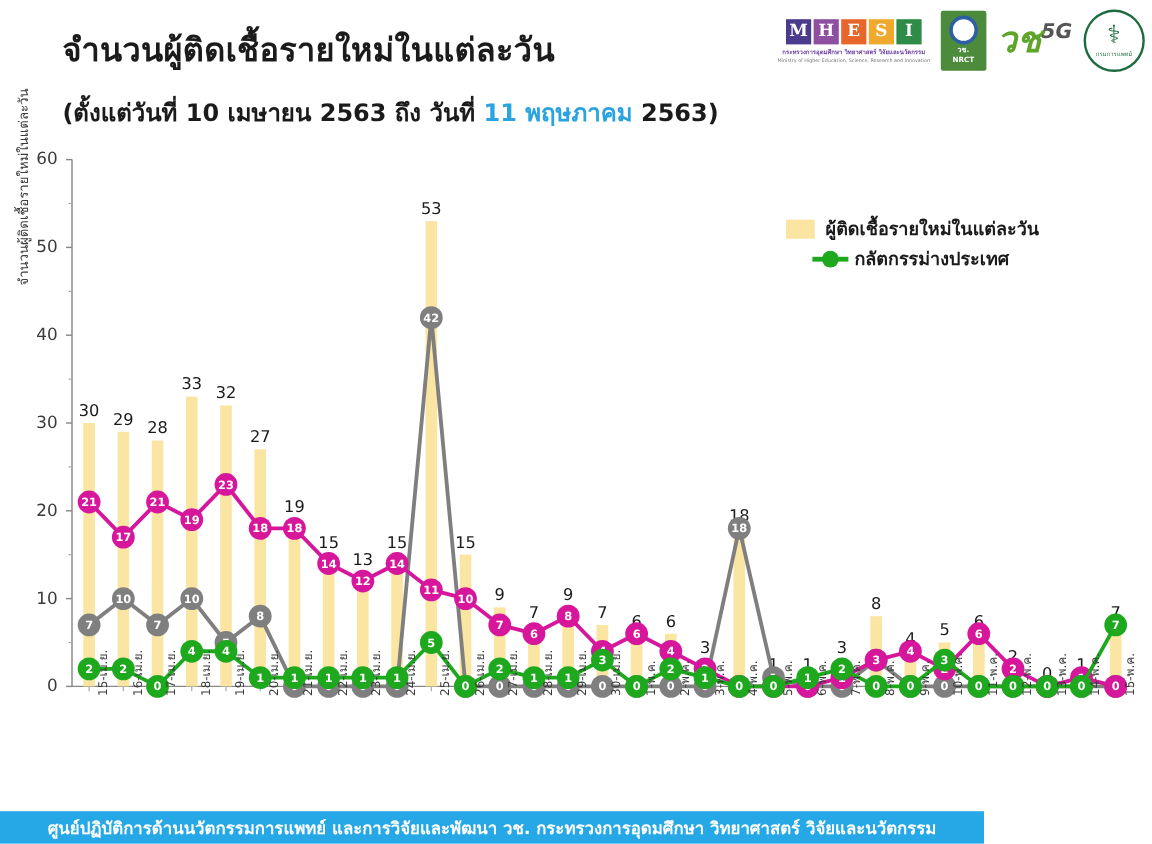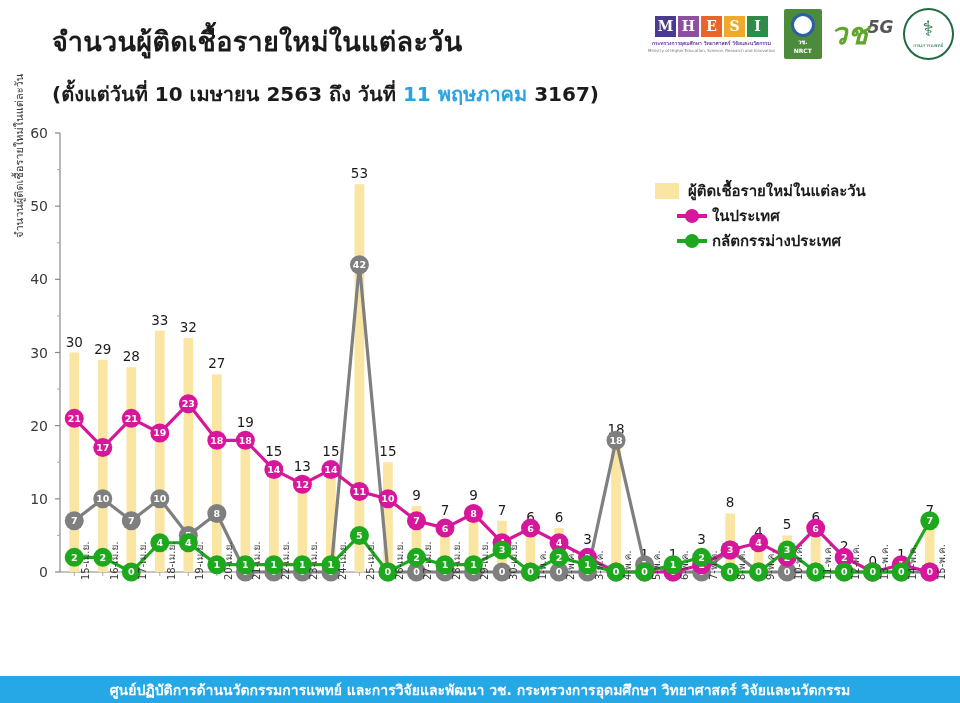--- a/index.html
+++ b/index.html
@@ -57,40 +57,40 @@
   }
   .ytick{position:absolute;right:0;font-size:14px;color:#3a3a3a;text-align:right;
          width:34px;transform:translateY(-8px);}
   .xtick{
     position:absolute;font-size:10px;color:#3a3a3a;white-space:nowrap;
     transform-origin:left top;transform:rotate(-90deg);
   }
 
   
   .source{position:absolute;left:18px;top:652px;font-size:12px;color:#1b1b1b;font-weight:bold;}
-  .ribbon{position:absolute;left:0;top:676px;width:960px;height:27px;background:#27a8e6;
+  .ribbon{position:absolute;left:0;top:676px;width:820px;height:27px;background:#27a8e6;
           display:flex;align-items:center;justify-content:center;}
   .ribbon span{color:#fff;font-size:14px;font-weight:bold;white-space:nowrap;}
 
   
   .legend{position:absolute;left:655px;top:146px;margin-top:32px;}
   .lg-row{display:flex;align-items:center;height:25px;}
   .lg-swatch{width:24px;height:16px;background:#FBE5A2;margin-right:9px;}
   .lg-line{width:30px;height:4px;margin-right:5px;position:relative;margin-left:22px;}
   .lg-dot{position:absolute;left:8px;top:-5px;width:14px;height:14px;border-radius:50%;}
   .lg-txt{font-size:15px;color:#1b1b1b;font-weight:bold;}
 </style>
 </head>
 <body>
 
 <div id="stage">
 
   <div class="title">จำนวนผู้ติดเชื้อรายใหม่ในแต่ละวัน</div>
   <div class="subtitle">
-    <span>(ตั้งแต่วันที่ 10 เมษายน 2563 ถึง วันที่ </span><span class="hl">11 พฤษภาคม</span><span> 3167)</span>
+    <span>(ตั้งแต่วันที่ 10 เมษายน 2563 ถึง วันที่ </span><span class="hl">11 พฤษภาคม</span><span> 2563)</span>
   </div>
 
   <div class="logos">
     <div class="mhesi">
       <div class="mhesi-row">
         <span class="mh-b">M</span>
         <span class="mh-p">H</span>
         <span class="mh-o">E</span>
         <span class="mh-y">S</span>
         <span class="mh-g">I</span>
@@ -412,26 +412,20 @@
         <circle cx="929.741935483871" cy="395.7833333333333" r="9.5" fill="#1DA81D"></circle>
         <text x="929.741935483871" y="399.2033333333333" text-anchor="middle" font-size="9.5" fill="#ffffff" font-weight="bold" font-family="&quot;DejaVu Sans&quot;,&quot;Liberation Sans&quot;,sans-serif">7</text>
       </svg><div class="ytick" style="left: 14px; width: 34px; top: 447px;">0</div><div class="ytick" style="left: 14px; width: 34px; top: 373.833px;">10</div><div class="ytick" style="left: 14px; width: 34px; top: 300.667px;">20</div><div class="ytick" style="left: 14px; width: 34px; top: 227.5px;">30</div><div class="ytick" style="left: 14px; width: 34px; top: 154.333px;">40</div><div class="ytick" style="left: 14px; width: 34px; top: 81.1667px;">50</div><div class="ytick" style="left: 14px; width: 34px; top: 8px;">60</div><div class="xtick" style="left: 78.2581px; top: 455px;">15-เม.ย.</div><div class="xtick" style="left: 106.774px; top: 455px;">16-เม.ย.</div><div class="xtick" style="left: 135.29px; top: 455px;">17-เม.ย.</div><div class="xtick" style="left: 163.806px; top: 455px;">18-เม.ย.</div><div class="xtick" style="left: 192.323px; top: 455px;">19-เม.ย.</div><div class="xtick" style="left: 220.839px; top: 455px;">20-เม.ย.</div><div class="xtick" style="left: 249.355px; top: 455px;">21-เม.ย.</div><div class="xtick" style="left: 277.871px; top: 455px;">22-เม.ย.</div><div class="xtick" style="left: 306.387px; top: 455px;">23-เม.ย.</div><div class="xtick" style="left: 334.903px; top: 455px;">24-เม.ย.</div><div class="xtick" style="left: 363.419px; top: 455px;">25-เม.ย.</div><div class="xtick" style="left: 391.935px; top: 455px;">26-เม.ย.</div><div class="xtick" style="left: 420.452px; top: 455px;">27-เม.ย.</div><div class="xtick" style="left: 448.968px; top: 455px;">28-เม.ย.</div><div class="xtick" style="left: 477.484px; top: 455px;">29-เม.ย.</div><div class="xtick" style="left: 506px; top: 455px;">30-เม.ย.</div><div class="xtick" style="left: 534.516px; top: 455px;">1-พ.ค.</div><div class="xtick" style="left: 563.032px; top: 455px;">2-พ.ค.</div><div class="xtick" style="left: 591.548px; top: 455px;">3-พ.ค.</div><div class="xtick" style="left: 620.065px; top: 455px;">4-พ.ค.</div><div class="xtick" style="left: 648.581px; top: 455px;">5-พ.ค.</div><div class="xtick" style="left: 677.097px; top: 455px;">6-พ.ค.</div><div class="xtick" style="left: 705.613px; top: 455px;">7-พ.ค.</div><div class="xtick" style="left: 734.129px; top: 455px;">8-พ.ค.</div><div class="xtick" style="left: 762.645px; top: 455px;">9-พ.ค.</div><div class="xtick" style="left: 791.161px; top: 455px;">10-พ.ค.</div><div class="xtick" style="left: 819.677px; top: 455px;">11-พ.ค.</div><div class="xtick" style="left: 848.194px; top: 455px;">12-พ.ค.</div><div class="xtick" style="left: 876.71px; top: 455px;">13-พ.ค.</div><div class="xtick" style="left: 905.226px; top: 455px;">14-พ.ค.</div><div class="xtick" style="left: 933.742px; top: 455px;">15-พ.ค.</div></div>
 
   <div class="legend">
     <div class="lg-row">
       <div class="lg-swatch"></div>
       <div class="lg-txt">ผู้ติดเชื้อรายใหม่ในแต่ละวัน</div>
     </div>
     <div class="lg-row">
-      <div class="lg-line" style="background:#D6169B">
-          <div class="lg-dot" style="background:#D6169B"></div>
-        </div>
-      <div class="lg-txt">ในประเทศ</div>
-    </div>
-    <div class="lg-row">
       <div class="lg-line" style="background:#1DA81D">
           <div class="lg-dot" style="background:#1DA81D"></div>
         </div>
       <div class="lg-txt">กลัตกรรม่างประเทศ</div>
     </div>
   </div>
 
   <div class="ribbon">
     <span>ศูนย์ปฏิบัติการด้านนวัตกรรมการแพทย์ และการวิจัยและพัฒนา   วช.   กระทรวงการอุดมศึกษา วิทยาศาสตร์ วิจัยและนวัตกรรม</span>
   </div>

